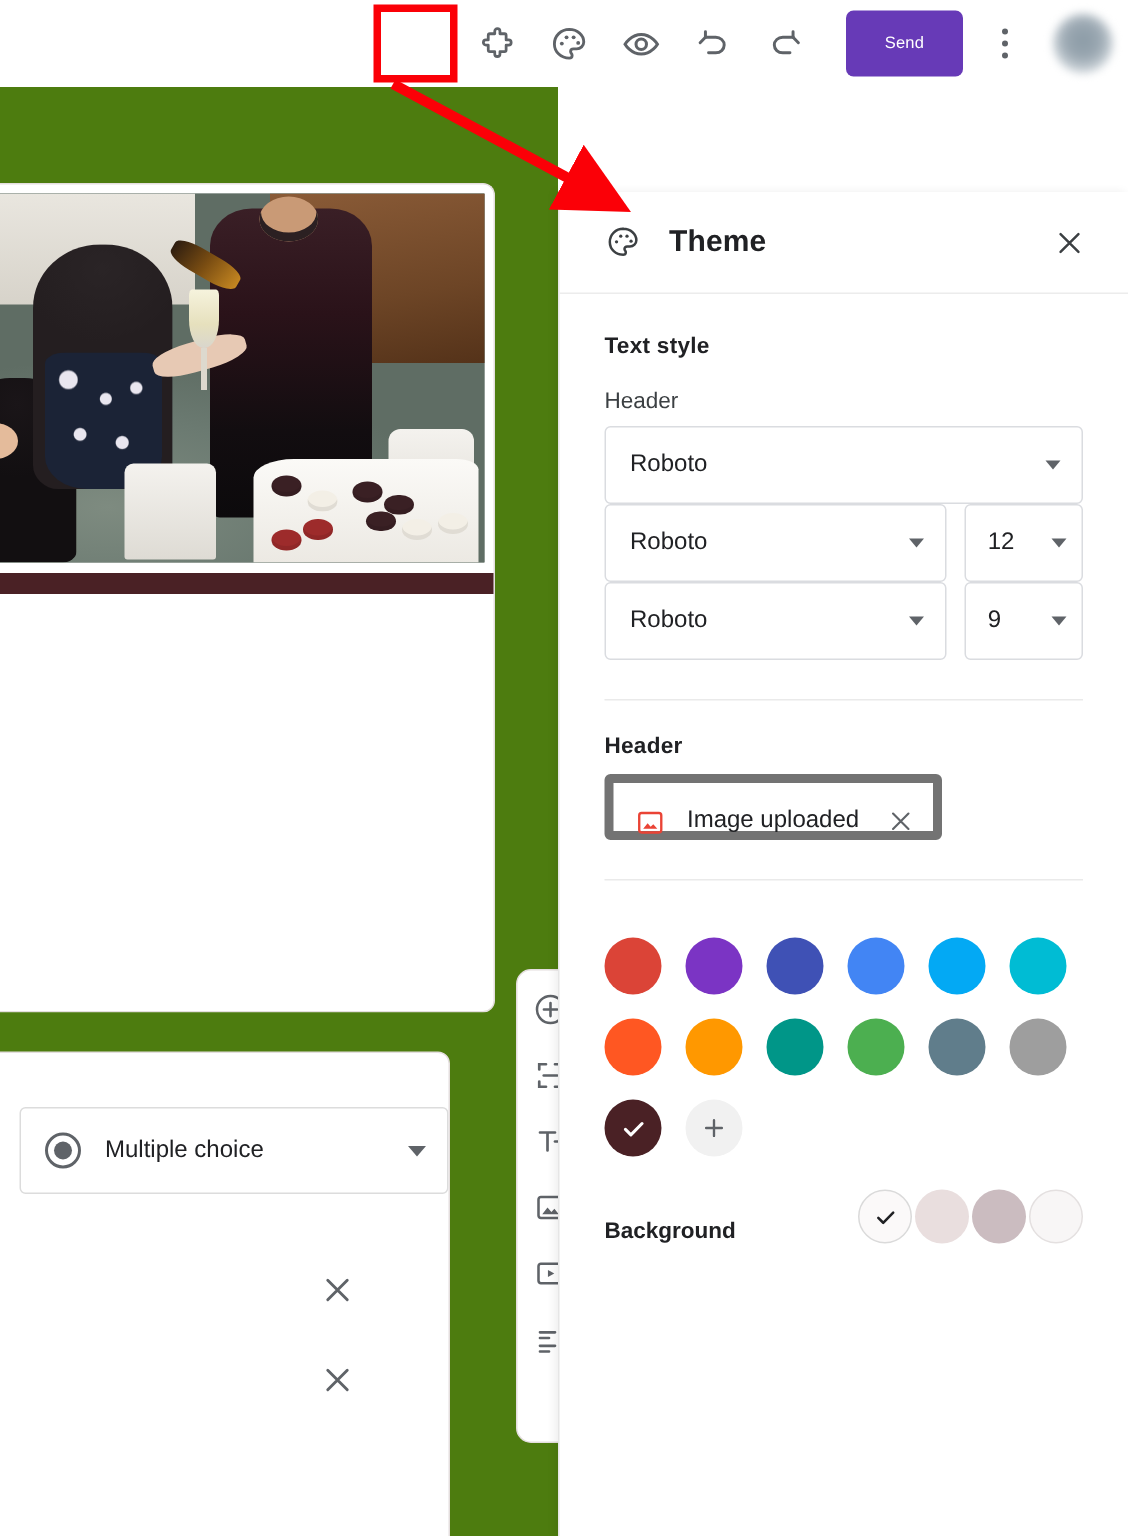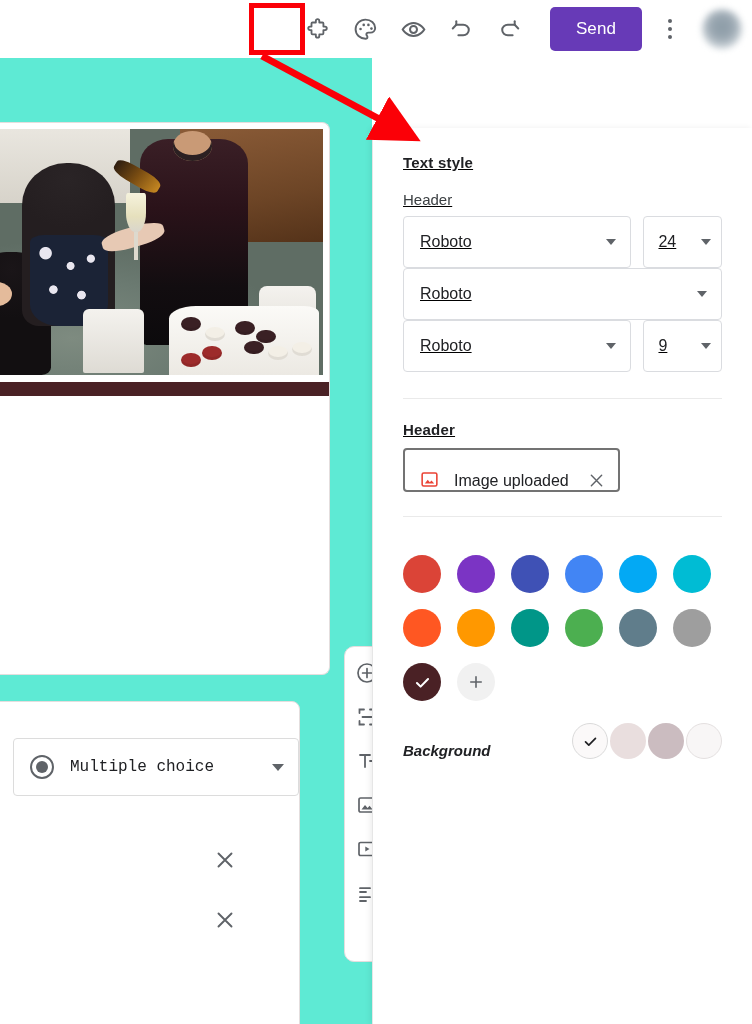--- a/index.html
+++ b/index.html
@@ -19,37 +19,37 @@
     z-index: 5;
   }
   .tb-icon {
     width: 48px; height: 48px; display: flex; align-items: center;
     justify-content: center; border-radius: 50%; cursor: pointer;
     color: #5f6368; flex: 0 0 auto;
   }
   .tb-icon svg { display: block; }
   .send-btn {
     height: 44px; padding: 0 26px; border-radius: 5px;
-    background: #673ab7; color: #fff; font-size: 17px;
+    background: #673ab7; color: #fff; font-size: 11px;
     display: flex; align-items: center; justify-content: center;
     cursor: pointer; margin-left: 16px; margin-right: 10px;
     letter-spacing: .1px;
   }
   .kebab { width: 36px; height: 46px; display:flex; flex-direction:column;
     align-items:center; justify-content:center; gap:4px; cursor:pointer; }
   .kebab i { width: 4px; height: 4px; border-radius: 50%; background: #5f6368; display:block; }
   .avatar {
     width: 40px; height: 40px; border-radius: 50%; margin-left: 14px;
     background: radial-gradient(circle at 50% 45%, #8b9ba6 0%, #9aa7b1 38%, #cfd6db 70%, #ffffff 100%);
     filter: blur(3px); cursor: pointer; flex: 0 0 auto;
   }
 
   
   .editor { position: absolute; left: 0; top: 58px; width: 372px; height: 966px;
-            background: #5eead4; overflow: hidden; font-family: Liberation Mono, monospace; }
+            background: #4d7c0f; overflow: hidden; }
   .hdr-img-card {
     position: absolute; left: -42px; top: 64px; width: 372px; height: 260px;
     background: #fff; border-radius: 8px 8px 0 0; border: 1px solid #e4dede;
     border-bottom: none; padding: 6px 6px 0 6px; overflow: hidden;
   }
   .photo { width: 100%; height: 246px; position: relative; overflow: hidden;
            background: #6e7c72; }
   
   .photo .floor { position:absolute; inset:0;
     background:
@@ -155,50 +155,50 @@
     z-index: 6; overflow: hidden;
   }
   .tp-head { height: 68px; display:flex; align-items:center; padding: 0 22px 0 30px;
              border-bottom: 1px solid #ececec; }
   .tp-head .palette { color:#3c4043; display:flex; margin-right: 18px; }
   .tp-title { font-size: 20px; font-weight: bold; color: #202124; flex: 1; letter-spacing:.1px; }
   .tp-close { width: 34px; height: 34px; display:flex; align-items:center;
               justify-content:center; color:#3c4043; cursor:pointer; }
 
   .tp-body { padding: 0; }
-  .sec { padding: 26px 30px 0 30px; text-decoration: underline; }
+  .sec { padding: 26px 30px 0 30px; }
   .sec-title { font-size: 15px; font-weight: bold; color: #202124; letter-spacing:.2px; }
   .field-label { font-size: 15px; color: #3c4043; margin-top: 20px; margin-bottom: 8px; }
   .row { display: flex; gap: 12px; }
   .sel {
     height: 52px; border: 1px solid #dadce0; border-radius: 4px; background:#fff;
     display:flex; align-items:center; padding: 0 14px 0 16px; cursor: pointer;
   }
   .sel-font { flex: 1 1 auto; width: 234px; }
   .sel-size { width: 80px; padding: 0 10px 0 14px; }
   .sel-val { flex:1; font-size: 16px; color:#202124; }
   .tri-s { width:0;height:0;border-left:5px solid transparent;border-right:5px solid transparent;
            border-top:6px solid #5f6368; margin-left: 8px; }
 
   .divider { height: 1px; background: #eaeaea; margin-top: 26px; }
 
   .chip {
-    display: inline-flex; align-items: flex-end; height: 44px; border: 2px solid #737373;
+    display: inline-flex; align-items: flex-start; height: 44px; border: 6px solid #737373;
     border-radius: 4px; padding: 16px 12px 0 14px; margin-top: 10px; cursor: pointer; background:#fff;
   }
   .chip .img-ico { color:#ea4335; display:flex; margin-right: 14px; }
   .chip .chip-txt { font-size: 16px; color:#202124; margin-right: 18px; }
   .chip .chip-x { color:#5f6368; display:flex; cursor:pointer; }
 
   .swatches { display:flex; gap: 16px; margin-top: 16px; }
   .sw { width: 38px; height: 38px; border-radius: 50%; cursor:pointer; flex:0 0 auto; }
   .sw.sel-mark { display:flex; align-items:center; justify-content:center; color:#fff; }
   .sw.add { background:#f1f1f1; color:#5f6368; display:flex; align-items:center; justify-content:center; }
 
-  .bg-row { display:flex; align-items:flex-end; gap: 2px; padding: 22px 30px 0 30px; font-style: italic; }
+  .bg-row { display:flex; align-items:flex-end; gap: 2px; padding: 22px 30px 0 30px; }
   .bg-label { font-size: 15px; font-weight: bold; color:#202124; flex: 1; }
   .bg-sw { width: 36px; height: 36px; border-radius: 50%; flex:0 0 auto; cursor:pointer;
            display:flex; align-items:center; justify-content:center; }
 
   
   .ann-box {
     position: absolute; left: 249px; top: 3px; width: 56px; height: 52px;
     border: 5px solid #fb0007; z-index: 20; pointer-events: none;
   }
   .ann-arrow { position: absolute; left: 240px; top: 0px; width: 260px; height: 160px;
@@ -344,41 +344,58 @@
     </div>
     <div>
       <svg width="24" height="24" viewBox="0 0 24 24" fill="none" stroke="#5f6368" stroke-width="1.8" stroke-linecap="round">
         <path d="M5 7.2h10M5 11h6M5 16.2h10M5 20h6"></path>
       </svg>
     </div>
   </div>
 
   <div class="theme-panel">
 
+    <div class="tp-head">
+      <span class="palette">
+        <svg width="25" height="25" viewBox="0 0 24 24" fill="none" stroke="#3c4043" stroke-width="1.6">
+          <path d="M12 3.4c-4.8 0-8.6 3.7-8.6 8.4 0 4.7 3.8 8.2 8.6 8.2.95 0 1.65-.68 1.65-1.55 0-.43-.17-.8-.43-1.08-.27-.29-.43-.66-.43-1.07 0-.87.73-1.55 1.65-1.55h1.85c2.25 0 4.1-1.8 4.1-4 0-4-3.7-7.35-8.4-7.35z" stroke-linejoin="round"></path>
+          <circle cx="7.7" cy="11.7" r="1.05" fill="#3c4043" stroke="none"></circle>
+          <circle cx="10.4" cy="8.1" r="1.05" fill="#3c4043" stroke="none"></circle>
+          <circle cx="14.4" cy="8.1" r="1.05" fill="#3c4043" stroke="none"></circle>
+          <circle cx="17" cy="11.3" r="1.05" fill="#3c4043" stroke="none"></circle>
+        </svg>
+      </span>
+      <span class="tp-title">Theme</span>
+      <span class="tp-close">
+        <svg width="22" height="22" viewBox="0 0 24 24" fill="none" stroke="#3c4043" stroke-width="1.8" stroke-linecap="round">
+          <path d="M5.5 5.5 18.5 18.5M18.5 5.5 5.5 18.5"></path>
+        </svg>
+      </span>
+    </div>
 
     <div class="tp-body">
 
       <div class="sec">
         <div class="sec-title">Text style</div>
 
         <div class="field-label">Header</div>
         <div class="row">
           <div class="sel sel-font">
             <span class="sel-val">Roboto</span>
             <span class="tri-s"></span>
           </div>
-          <div class="sel sel-size">
-            <span class="sel-val">24</span>
-            <span class="tri-s"></span>
-          </div>
         </div>
 
         <div class="row">
           <div class="sel sel-font">
             <span class="sel-val">Roboto</span>
+            <span class="tri-s"></span>
+          </div>
+          <div class="sel sel-size">
+            <span class="sel-val">12</span>
             <span class="tri-s"></span>
           </div>
         </div>
 
         <div class="row">
           <div class="sel sel-font">
             <span class="sel-val">Roboto</span>
             <span class="tri-s"></span>
           </div>
           <div class="sel sel-size">

